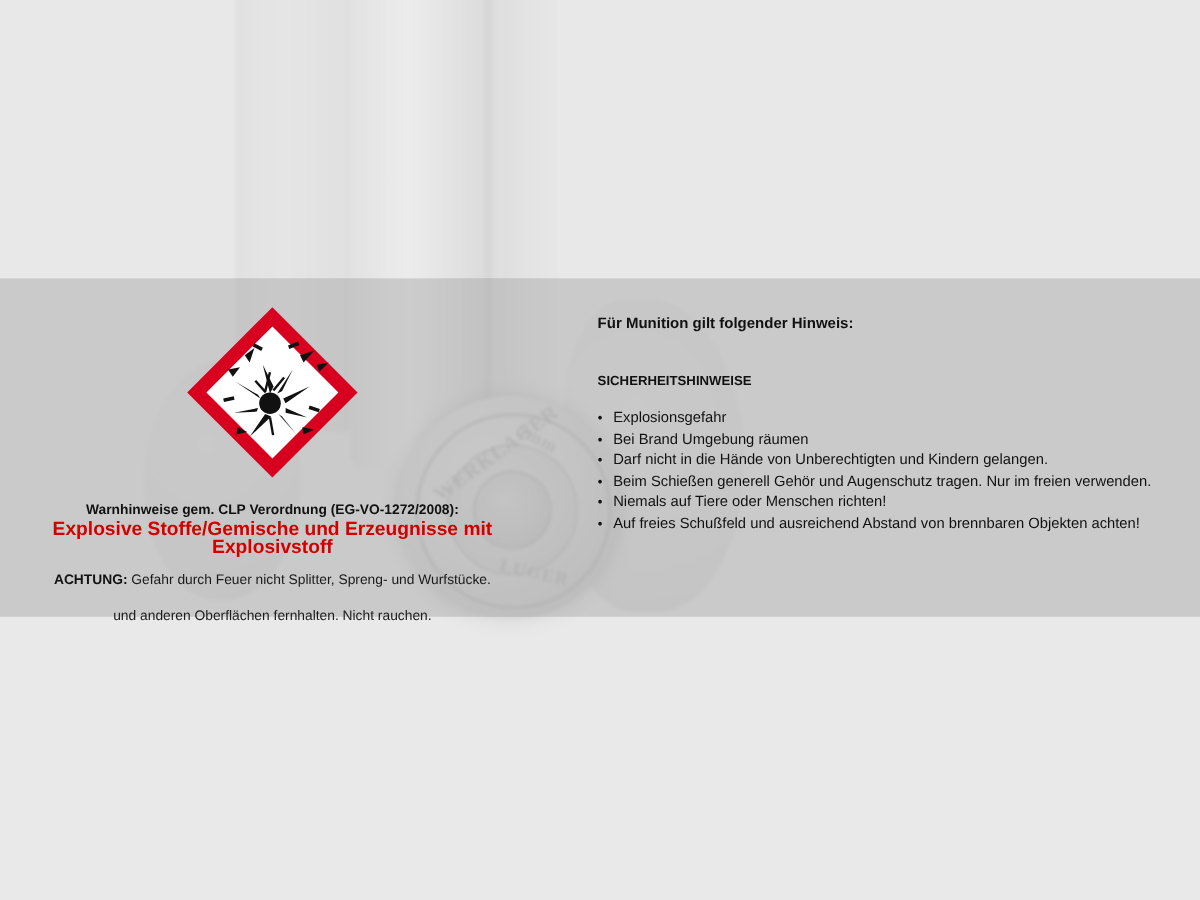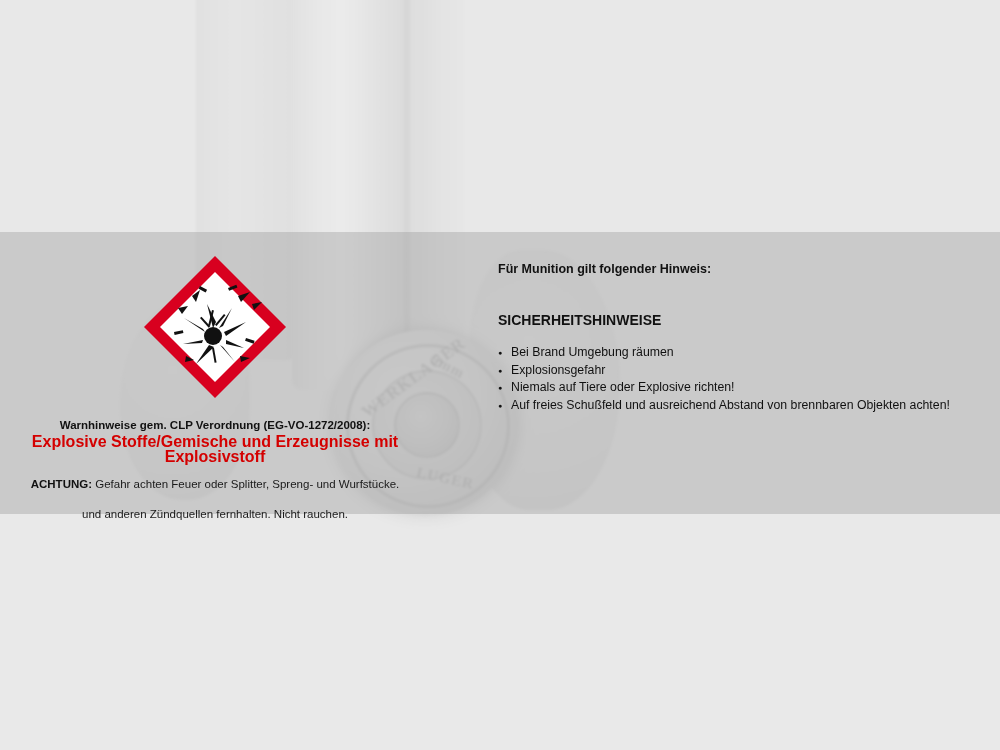--- a/index.html
+++ b/index.html
@@ -135,21 +135,21 @@
   }
   .band-bottom {
     position: absolute;
     left: 0; top: 514px; width: 1000px; height: 236px;
     background: rgba(232,232,232,0.62);
   }
 
   
   .left-col {
     position: absolute;
-    left: 0;
+    left: 12px;
     top: 238px;
     width: 430px;
   }
   .ghs-wrap {
     width: 150px;
     margin: 14px auto 0 auto;
     position: relative;
   }
   .ghs {
     width: 150px;
@@ -191,21 +191,21 @@
     width: 490px;
     color: #111;
   }
   .r-head {
     font-size: 12.5px;
     font-weight: bold;
     color: #111;
     margin-bottom: 0;
   }
   .r-sub {
-    font-size: 14px;
+    font-size: 11px;
     font-weight: bold;
     color: #111;
     margin-top: 36px;
   }
   ul.bullets {
     list-style: none;
     margin: 16px 0 0 0;
     padding: 0;
   }
   ul.bullets li {
@@ -293,31 +293,33 @@
           </g>
         </svg>
       </div>
     </div>
 
     <div class="left-text">
       <div class="l1">Warnhinweise gem. CLP Verordnung (EG-VO-1272/2008):</div>
       <div class="l2">Explosive Stoffe/Gemische und Erzeugnisse mit Explosivstoff</div>
       <div class="l3">
         <b>ACHTUNG:</b>
-        <span>Gefahr achten Feuer oder Splitter, Spreng- und Wurfstücke.</span><br>
+        <span>Gefahr durch Feuer nicht Splitter, Spreng- und Wurfstücke.</span><br>
         <br>
-        <span>und anderen Zündquellen fernhalten. Nicht rauchen.</span>
+        <span>und anderen Oberflächen fernhalten. Nicht rauchen.</span>
       </div>
     </div>
   </div>
 
   <div class="right-col">
     <div class="r-head">Für Munition gilt folgender Hinweis:</div>
     <div class="r-sub">SICHERHEITSHINWEISE</div>
     <ul class="bullets">
+      <li>Explosionsgefahr</li>
       <li>Bei Brand Umgebung räumen</li>
-      <li>Explosionsgefahr</li>
-      <li>Niemals auf Tiere oder Explosive richten!</li>
+      <li>Darf nicht in die Hände von Unberechtigten und Kindern gelangen.</li>
+      <li>Beim Schießen generell Gehör und Augenschutz tragen. Nur im freien verwenden.</li>
+      <li>Niemals auf Tiere oder Menschen richten!</li>
       <li>Auf freies Schußfeld und ausreichend Abstand von brennbaren Objekten achten!</li>
     </ul>
   </div>
 
 </div>
 
 </body></html>

